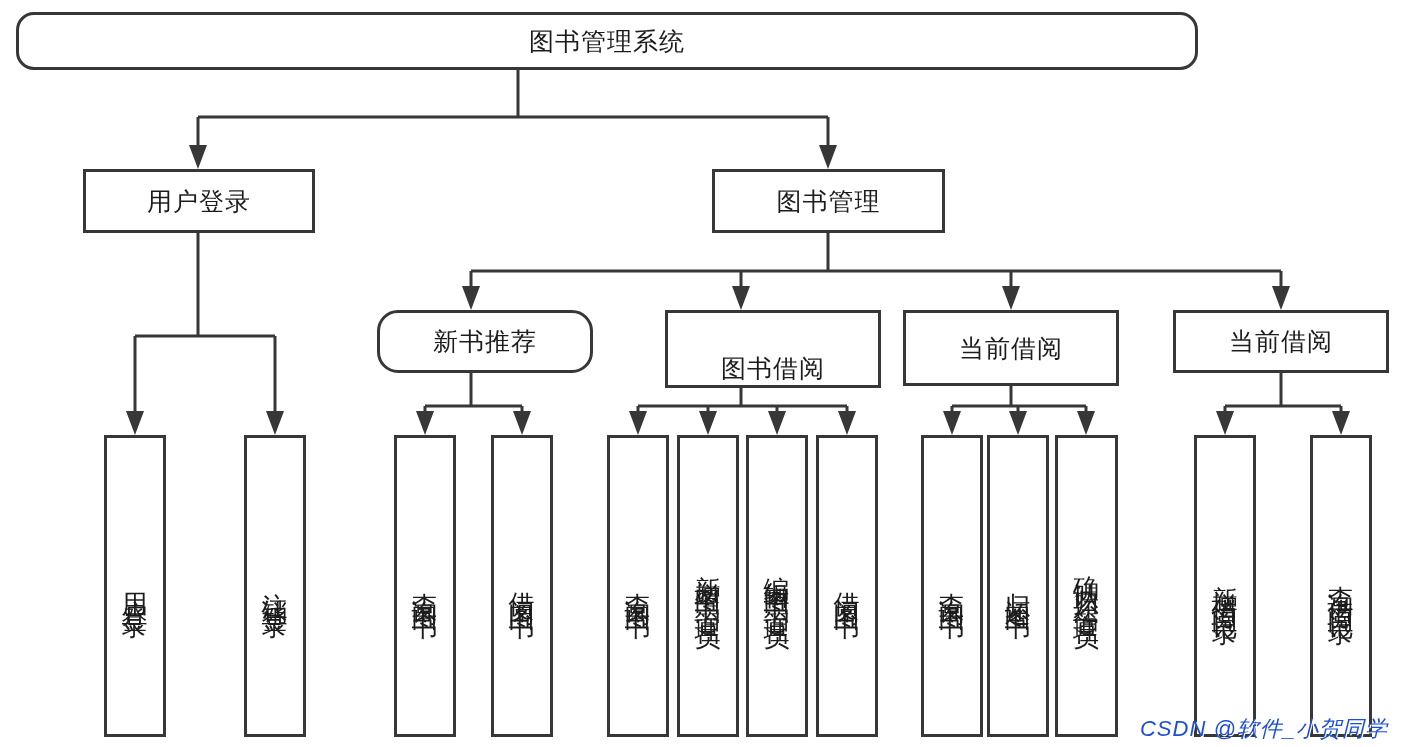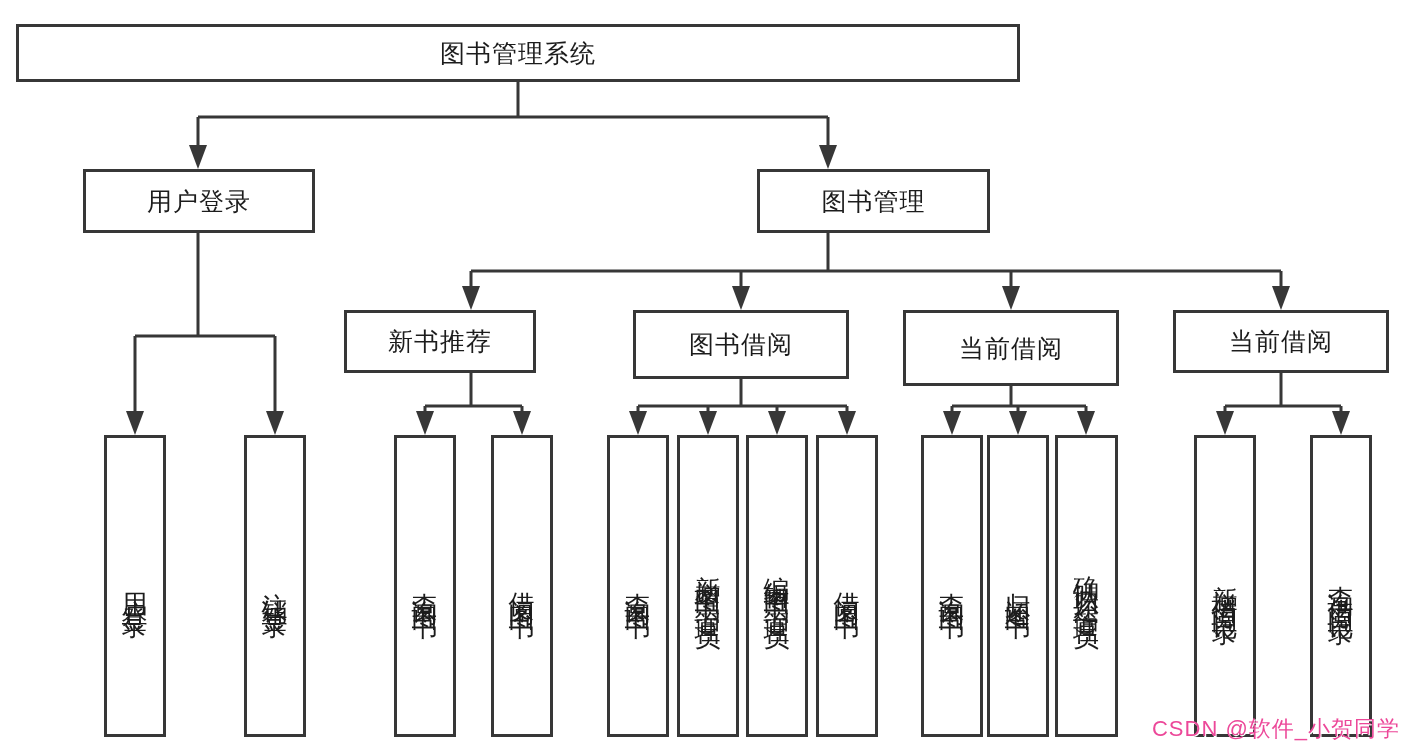--- a/index.html
+++ b/index.html
@@ -36,28 +36,29 @@
   .v-label {
     writing-mode: vertical-rl;
     text-orientation: mixed;
     font-size: 26px;
     letter-spacing: 7px;
     line-height: 1;
     white-space: nowrap;
   }
   .watermark {
     position: absolute;
-    right: 5px;
+    right: 17px;
     bottom: 3px;
     font-size: 22px;
     letter-spacing: 1px;
-    color: #ec4899;
+    color: #1d4ed8;
     text-shadow: 1px 1px 0 #ffffff;
     z-index: 5;
     white-space: nowrap;
+    font-style: italic;
   }
 </style>
 </head>
 <body>
 
 <div class="canvas">
 
   <svg class="connectors" viewBox="0 0 1405 747" xmlns="http://www.w3.org/2000/svg">
     <g stroke="#373737" stroke-width="3" fill="none">
       <path d="M518 70 V117 M198 117 H828 M198 117 V147 M828 117 V147"></path>
@@ -84,35 +85,35 @@
       <polygon points="768,411 786,411 777,435"></polygon>
       <polygon points="838,411 856,411 847,435"></polygon>
       <polygon points="943,411 961,411 952,435"></polygon>
       <polygon points="1009,411 1027,411 1018,435"></polygon>
       <polygon points="1077,411 1095,411 1086,435"></polygon>
       <polygon points="1216,411 1234,411 1225,435"></polygon>
       <polygon points="1332,411 1350,411 1341,435"></polygon>
     </g>
   </svg>
 
-  <div class="box" style="left:16px; top:24px; width:1004px; height:58px;">
+  <div class="box" style="left:16px; top:12px; width:1182px; height:58px;border-radius:18px;">
     <span class="h-label">图书管理系统</span>
   </div>
 
   <div class="box" style="left:83px; top:169px; width:232px; height:64px;">
     <span class="h-label">用户登录</span>
   </div>
-  <div class="box" style="left:712px; top:169px; width:233px; height:64px;margin-left:45px;">
+  <div class="box" style="left:712px; top:169px; width:233px; height:64px;">
     <span class="h-label">图书管理</span>
   </div>
 
-  <div class="box" style="left:344px; top:310px; width:192px; height:63px;">
+  <div class="box" style="left:377px; top:310px; width:216px; height:63px;border-radius:21px;">
     <span class="h-label">新书推荐</span>
   </div>
-  <div class="box" style="left:633px; top:310px; width:216px; height:69px;">
+  <div class="box" style="left:665px; top:310px; width:216px; height:78px;align-items:flex-end;">
     <span class="h-label">图书借阅</span>
   </div>
   <div class="box" style="left:903px; top:310px; width:216px; height:76px;">
     <span class="h-label">当前借阅</span>
   </div>
   <div class="box" style="left:1173px; top:310px; width:216px; height:63px;">
     <span class="h-label">当前借阅</span>
   </div>
 
   <div class="box" style="left:104px; top:435px; width:62px; height:302px;">

